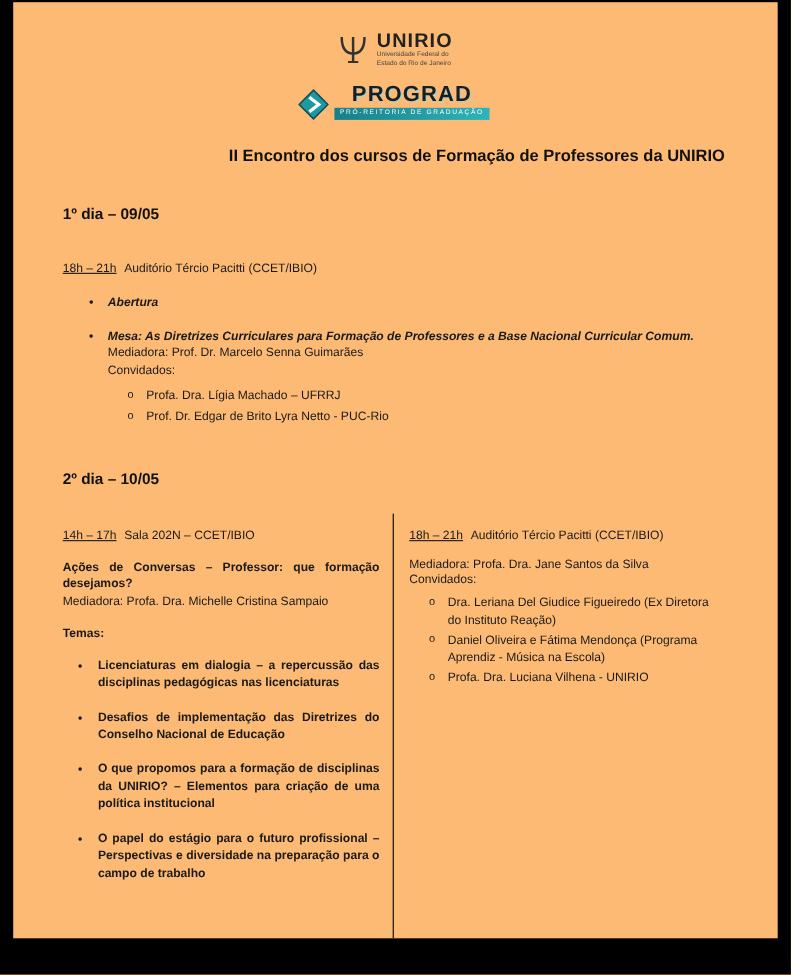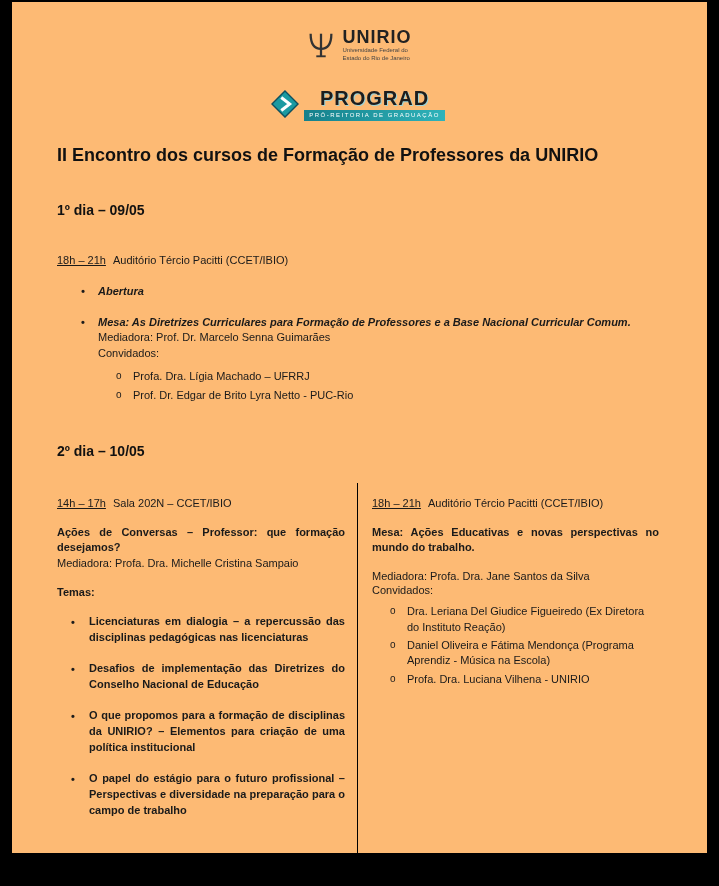--- a/index.html
+++ b/index.html
@@ -6,26 +6,26 @@
   body{width:719px;height:886px;background:#000;font-family:"Liberation Sans",sans-serif;position:relative;overflow:hidden;}
   .page{position:absolute;left:12px;top:2px;width:695px;height:851px;background:#fdba74;color:#1a1a1a;
         padding:26px 48px 0 45px;box-sizing:border-box;display:flex;flex-direction:column;overflow:hidden;}
 
   
   .logos{display:flex;flex-direction:column;align-items:center;gap:4px;flex:0 0 auto;}
   .unirio{display:flex;align-items:center;gap:6px;}
   .unirio-text{display:flex;flex-direction:column;}
   .unirio-name{font-size:18px;font-weight:bold;letter-spacing:1px;color:#222;line-height:1;}
   .unirio-sub{font-size:6px;color:#444;line-height:1.3;margin-top:1px;}
-  .prograd{display:flex;align-items:center;gap:5px;margin-top:21px;}
+  .prograd{display:flex;align-items:flex-end;gap:5px;margin-top:9px;}
   .prograd-text{display:flex;flex-direction:column;align-items:center;}
   .prograd-name{font-size:20px;font-weight:bold;letter-spacing:1px;color:#1d1d1d;line-height:1;text-shadow:1px 1px 0 #9fd4d6;}
   .prograd-sub{font-size:6px;color:#fff;background:linear-gradient(90deg,#15808b,#2fb3ba);letter-spacing:1.5px;line-height:1.5;padding:1px 5px;margin-top:2px;align-self:stretch;text-align:center;white-space:nowrap;}
 
-  .doc-title{margin-top:24px;text-align:left;font-size:18px;font-weight:bold;color:#111;}
+  .doc-title{margin-top:24px;text-align:right;font-size:15px;font-weight:bold;color:#111;}
   .day-heading{text-align:left;font-size:14px;font-weight:bold;color:#111;}
   .day1-heading{margin-top:36px;}
   .day2-heading{margin-top:40px;}
 
   .session-line{font-size:11px;margin-top:36px;}
   .time{text-decoration:underline;}
   .loc{margin-left:7px;margin-top:34px;}
   .b{font-weight:bold;font-style:italic;}
   p{margin:0;}
 
@@ -123,21 +123,20 @@
         <li>Desafios de implementação das Diretrizes do Conselho Nacional de Educação</li>
         <li>O que propomos para a formação de disciplinas da UNIRIO? – Elementos para criação de uma política institucional</li>
         <li>O papel do estágio para o futuro profissional – Perspectivas e diversidade na preparação para o campo de trabalho</li>
       </ul>
     </div>
 
     <div class="col col-right">
       <p class="session-line" style="margin-top:14px;">
         <span class="time">18h – 21h</span><span class="loc">Auditório Tércio Pacitti (CCET/IBIO)</span>
       </p>
-      <p class="session-title">Mesa: Ações Educativas e novas perspectivas no mundo do trabalho.</p>
       <p class="mediator right-mediator">Mediadora: Profa. Dra. Jane Santos da Silva</p>
       <p>Convidados:</p>
       <ul class="o-list">
         <li>Dra. Leriana Del Giudice Figueiredo (Ex Diretora do Instituto Reação)</li>
         <li>Daniel Oliveira e Fátima Mendonça (Programa Aprendiz - Música na Escola)</li>
         <li>Profa. Dra. Luciana Vilhena - UNIRIO</li>
       </ul>
     </div>
 
   </div>

